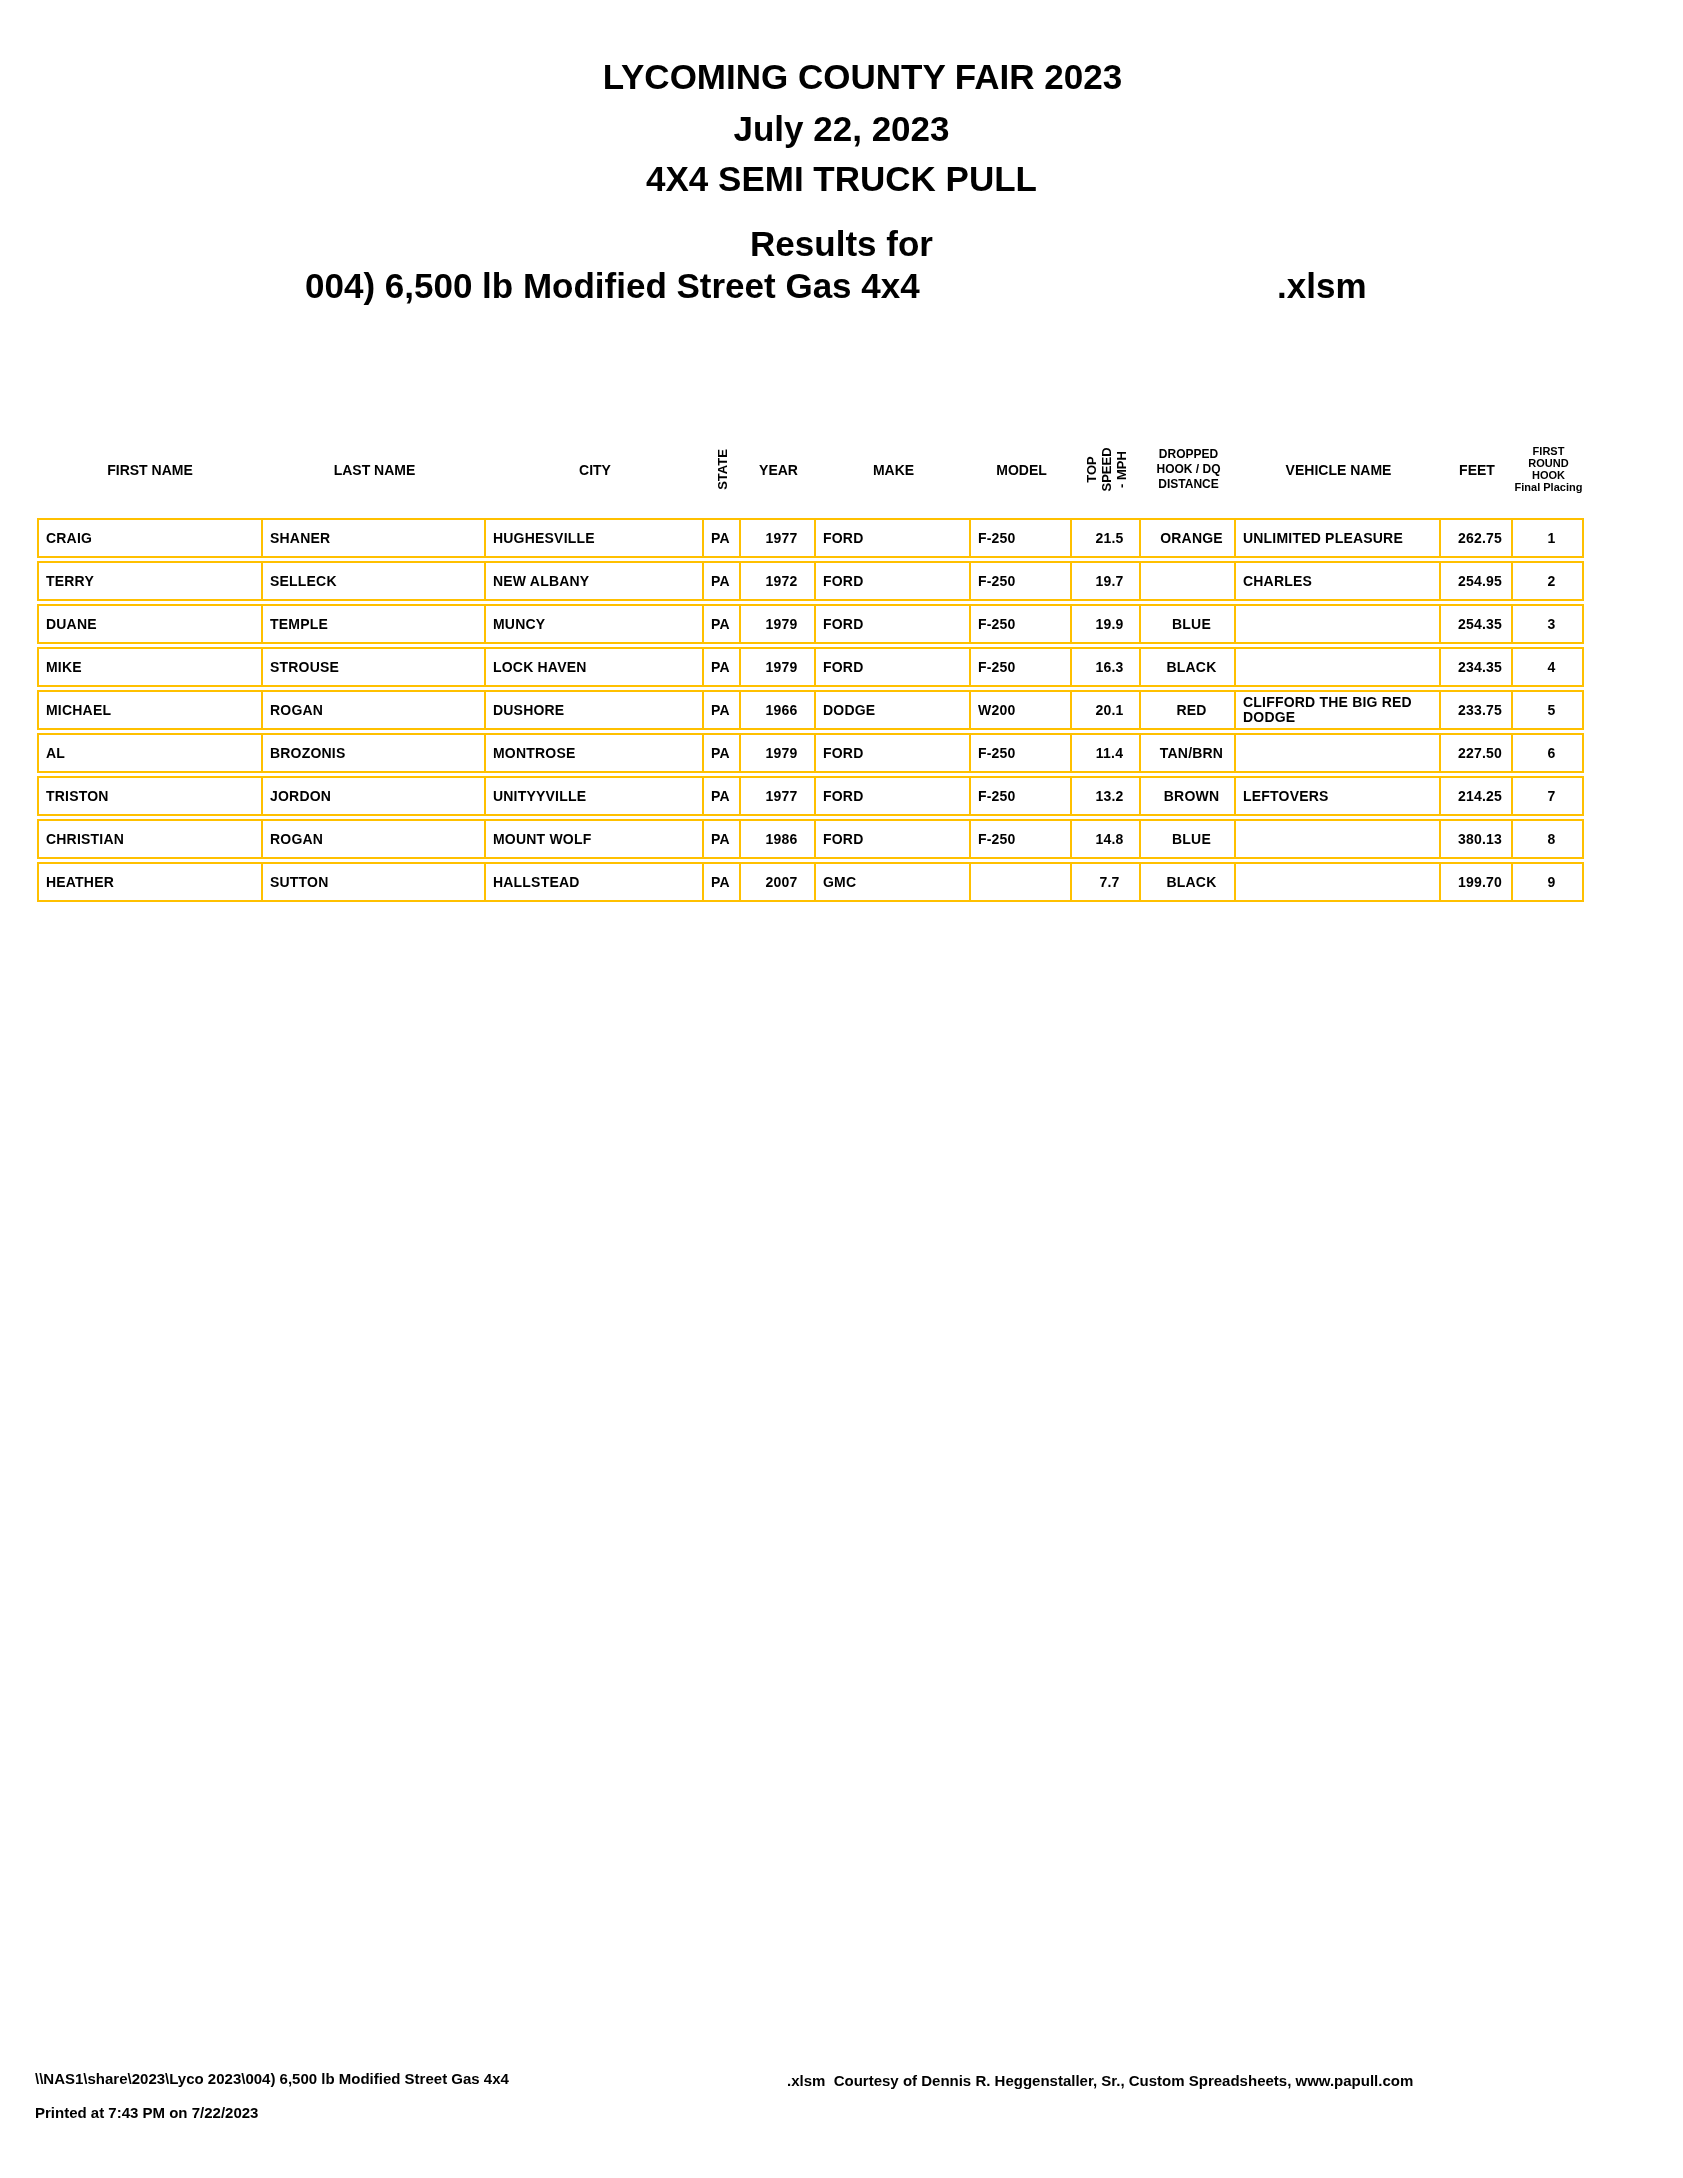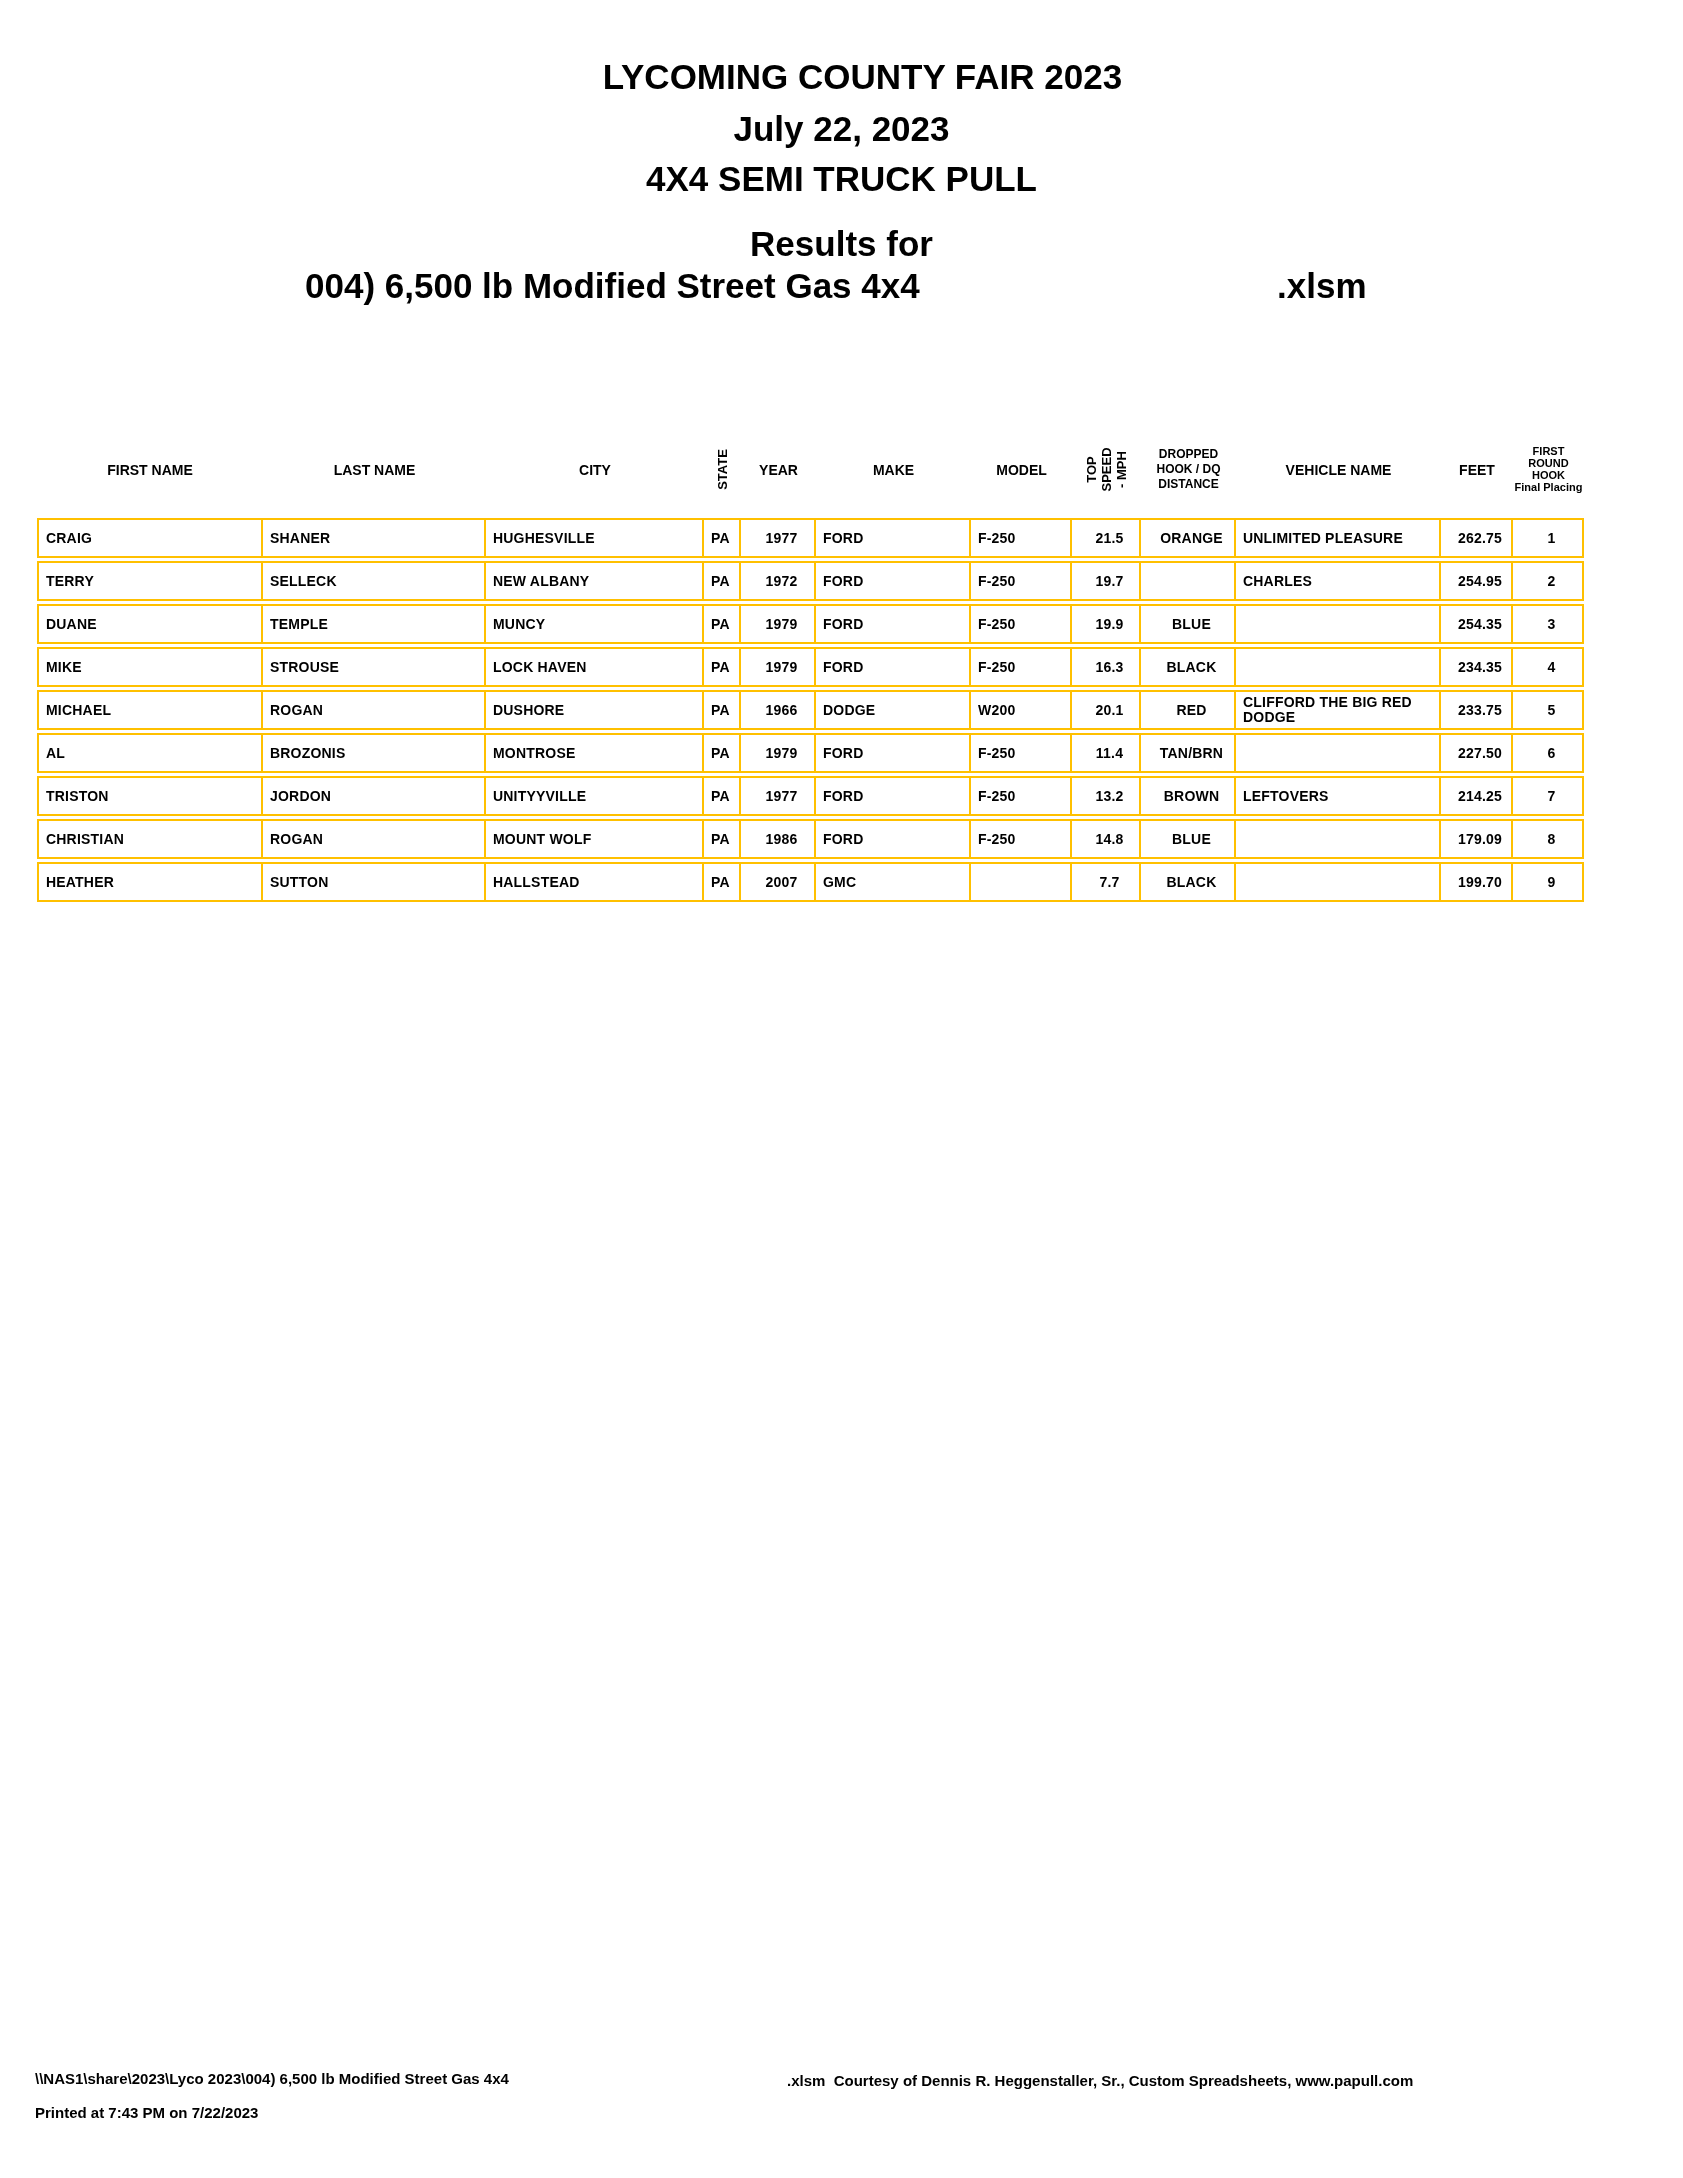--- a/index.html
+++ b/index.html
@@ -251,21 +251,21 @@
           <td class="al-left">CHRISTIAN</td>
           <td class="al-left">ROGAN</td>
           <td class="al-left">MOUNT WOLF</td>
           <td class="al-left">PA</td>
           <td class="al-center">1986</td>
           <td class="al-left">FORD</td>
           <td class="al-left">F-250</td>
           <td class="al-center">14.8</td>
           <td class="al-center">BLUE</td>
           <td class="al-left"></td>
-          <td class="al-center">179.09</td>
+          <td class="al-center">380.13</td>
           <td class="al-center">8</td>
         </tr>
         <tr>
           <td class="al-left">HEATHER</td>
           <td class="al-left">SUTTON</td>
           <td class="al-left">HALLSTEAD</td>
           <td class="al-left">PA</td>
           <td class="al-center">2007</td>
           <td class="al-left">GMC</td>
           <td class="al-left"></td>

